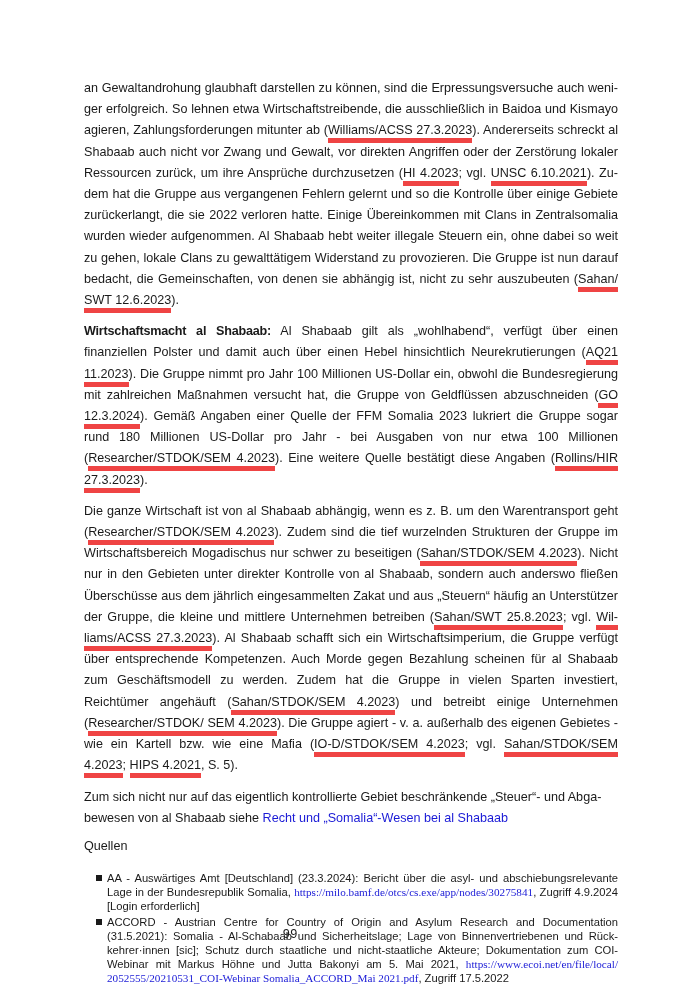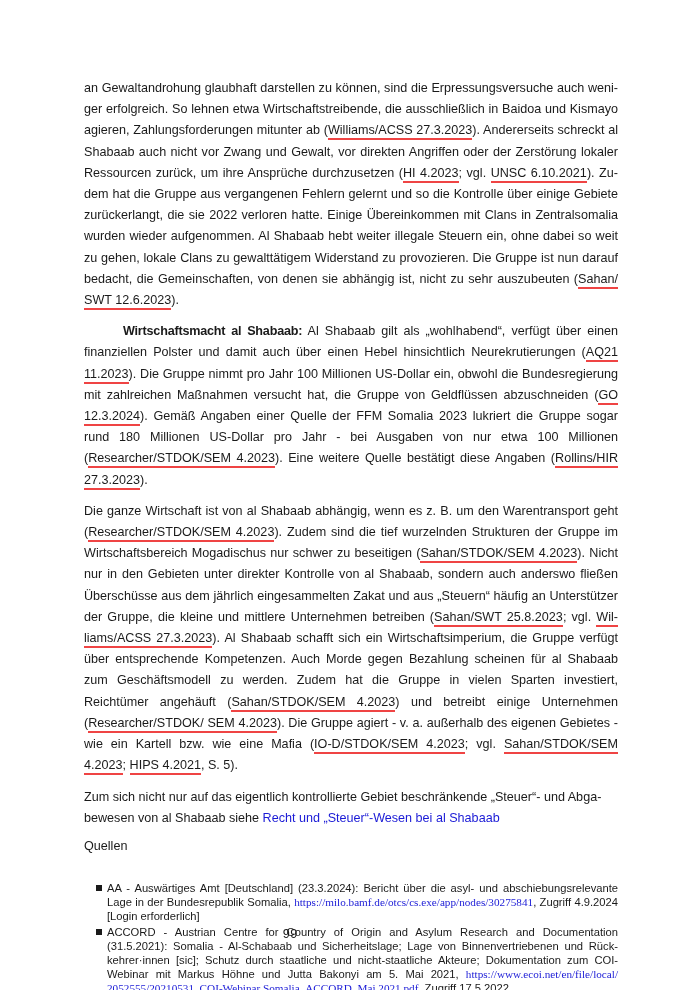--- a/index.html
+++ b/index.html
@@ -14,27 +14,27 @@
   p.body {
     margin: 0 0 10px 0;
     font-size: 12.6px;
     line-height: 21.2px;
     text-align: justify;
     hyphens: manual;
   }
   .cite {
     color: #1a1a1a;
     text-decoration: none;
-    border-bottom: 2px solid #ef4444;
+    border-bottom: 5px solid #ef4444;
     padding-bottom: 1px;
     cursor: pointer;
   }
-  .bold-lead { font-weight: bold; letter-spacing: -0.2px; margin-left: 39px; }
+  .bold-lead { font-weight: bold; letter-spacing: -0.2px; }
   .ilink { color: #1a1ad6; text-decoration: none; cursor: pointer; }
-  .sources-title { font-size: 12.6px; margin: 6px 0 28px 0; }
+  .sources-title { font-size: 12.6px; margin: 6px 0 18px 0; }
   ul.refs {
     list-style: none; margin: 0; padding: 0 0 0 12px;
   }
   ul.refs li {
     position: relative;
     font-size: 11.2px;
     line-height: 14.2px;
     text-align: justify;
     padding-left: 11px;
     margin-bottom: 1px;
@@ -53,21 +53,21 @@
 <body>
 
 <div class="page">
 
   <p class="body"><span>an Gewaltandrohung glaubhaft darstellen zu können, sind die Erpressungsversuche auch weni­ger erfolgreich. So lehnen etwa Wirtschaftstreibende, die ausschließlich in Baidoa und Kismayo agieren, Zahlungsforderungen mitunter ab (</span><a class="cite">Williams/ACSS 27.3.2023</a><span>). Andererseits schreckt al Shabaab auch nicht vor Zwang und Gewalt, vor direkten Angriffen oder der Zerstörung lokaler Ressourcen zurück, um ihre Ansprüche durchzusetzen (</span><a class="cite">HI 4.2023</a><span>; vgl. </span><a class="cite">UNSC 6.10.2021</a><span>). Zu­dem hat die Gruppe aus vergangenen Fehlern gelernt und so die Kontrolle über einige Gebiete zurückerlangt, die sie 2022 verloren hatte. Einige Übereinkommen mit Clans in Zentralsomalia wurden wieder aufgenommen. Al Shabaab hebt weiter illegale Steuern ein, ohne dabei so weit zu gehen, lokale Clans zu gewalttätigem Widerstand zu provozieren. Die Gruppe ist nun darauf bedacht, die Gemeinschaften, von denen sie abhängig ist, nicht zu sehr auszubeuten (</span><a class="cite">Sahan/ SWT 12.6.2023</a><span>).</span></p>
 
   <p class="body"><span class="bold-lead">Wirtschaftsmacht al Shabaab:</span><span> Al Shabaab gilt als „wohlhabend“, verfügt über einen finanziellen Polster und damit auch über einen Hebel hinsichtlich Neurekrutierungen (</span><a class="cite">AQ21 11.2023</a><span>). Die Gruppe nimmt pro Jahr 100 Millionen US-Dollar ein, obwohl die Bundesregierung mit zahlreichen Maßnahmen versucht hat, die Gruppe von Geldflüssen abzuschneiden (</span><a class="cite">GO 12.3.2024</a><span>). Gemäß Angaben einer Quelle der FFM Somalia 2023 lukriert die Gruppe sogar rund 180 Millionen US-Dollar pro Jahr - bei Ausgaben von nur etwa 100 Millionen (</span><a class="cite">Researcher/STDOK/SEM 4.2023</a><span>). Eine weitere Quelle bestätigt diese Angaben (</span><a class="cite">Rollins/HIR 27.3.2023</a><span>).</span></p>
 
   <p class="body"><span>Die ganze Wirtschaft ist von al Shabaab abhängig, wenn es z. B. um den Warentransport geht (</span><a class="cite">Researcher/STDOK/SEM 4.2023</a><span>). Zudem sind die tief wurzelnden Strukturen der Gruppe im Wirtschaftsbereich Mogadischus nur schwer zu beseitigen (</span><a class="cite">Sahan/STDOK/SEM 4.2023</a><span>). Nicht nur in den Gebieten unter direkter Kontrolle von al Shabaab, sondern auch anderswo fließen Überschüsse aus dem jährlich eingesammelten Zakat und aus „Steuern“ häufig an Unterstützer der Gruppe, die kleine und mittlere Unternehmen betreiben (</span><a class="cite">Sahan/SWT 25.8.2023</a><span>; vgl. </span><a class="cite">Wil­liams/ACSS 27.3.2023</a><span>). Al Shabaab schafft sich ein Wirtschaftsimperium, die Gruppe verfügt über entsprechende Kompetenzen. Auch Morde gegen Bezahlung scheinen für al Shabaab zum Geschäftsmodell zu werden. Zudem hat die Gruppe in vielen Sparten investiert, Reichtümer angehäuft (</span><a class="cite">Sahan/STDOK/SEM 4.2023</a><span>) und betreibt einige Unternehmen (</span><a class="cite">Researcher/STDOK/ SEM 4.2023</a><span>). Die Gruppe agiert - v. a. außerhalb des eigenen Gebietes - wie ein Kartell bzw. wie eine Mafia (</span><a class="cite">IO-D/STDOK/SEM 4.2023</a><span>; vgl. </span><a class="cite">Sahan/STDOK/SEM 4.2023</a><span>; </span><a class="cite">HIPS 4.2021</a><span>, S. 5).</span></p>
 
-  <p class="body" style="text-align:left;"><span>Zum sich nicht nur auf das eigentlich kontrollierte Gebiet beschränkende „Steuer“- und Abga­bewesen von al Shabaab siehe </span><a class="ilink">Recht und „Steuer“-Wesen bei al Shabaab</a></p>
+  <p class="body" style="text-align:left;"><span>Zum sich nicht nur auf das eigentlich kontrollierte Gebiet beschränkende „Steuer“- und Abga­bewesen von al Shabaab siehe </span><a class="ilink">Recht und „Somalia“-Wesen bei al Shabaab</a></p>
 
   <div class="sources-title">Quellen</div>
 
   <ul class="refs">
     <li>
       <span class="bullet"></span><span>AA - Auswärtiges Amt [Deutschland] (23.3.2024): Bericht über die asyl- und abschiebungsrelevante Lage in der Bundesrepublik Somalia, </span><a class="url">https://milo.bamf.de/otcs/cs.exe/app/nodes/30275841</a><span>, Zugriff 4.9.2024 [Login erforderlich]</span>
     </li>
     <li>
       <span class="bullet"></span><span>ACCORD - Austrian Centre for Country of Origin and Asylum Research and Documentation (31.5.2021): Somalia - Al-Schabaab und Sicherheitslage; Lage von Binnenvertriebenen und Rück­kehrer·innen [sic]; Schutz durch staatliche und nicht-staatliche Akteure; Dokumentation zum COI-Webinar mit Markus Höhne und Jutta Bakonyi am 5. Mai 2021, </span><a class="url">https://www.ecoi.net/en/file/local/ 2052555/20210531_COI-Webinar Somalia_ACCORD_Mai 2021.pdf</a><span>, Zugriff 17.5.2022</span>
     </li>

